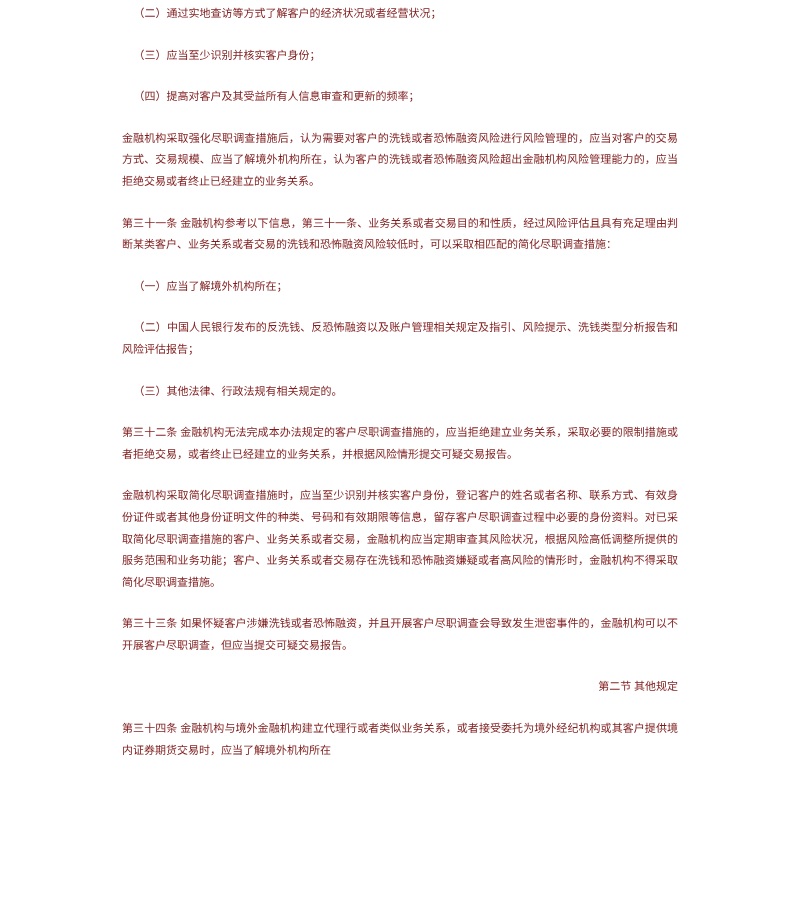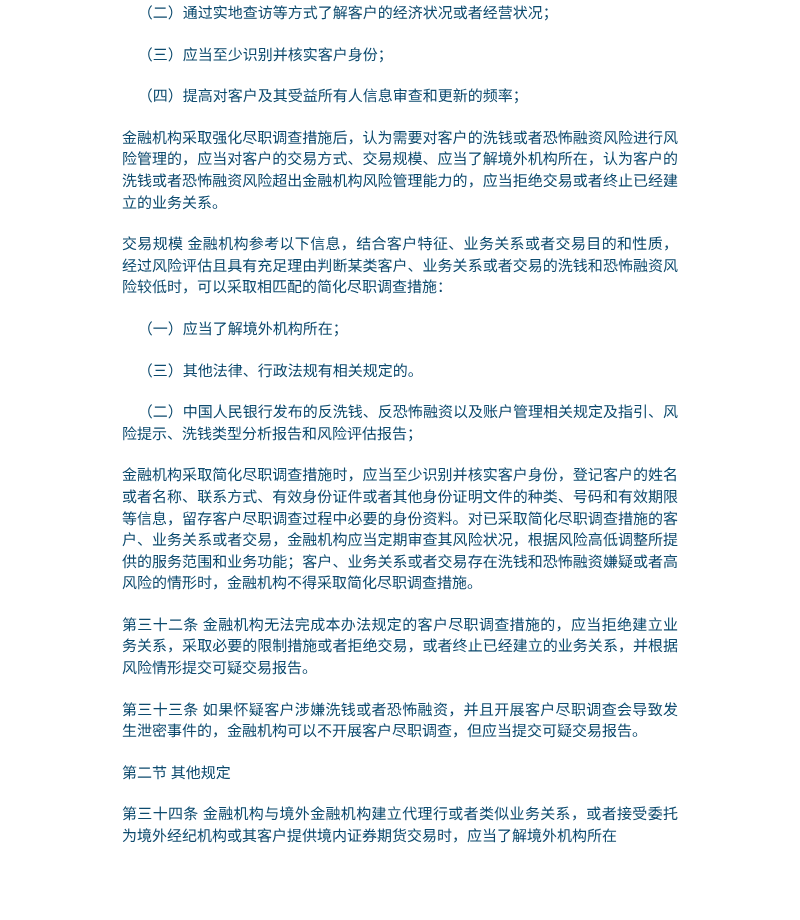--- a/index.html
+++ b/index.html
@@ -16,45 +16,45 @@
   .doc-page {
     box-sizing: border-box;
     width: 800px;
     height: 920px;
     padding: 3px 122px 0 122px;
     overflow: hidden;
     background: #ffffff;
   }
   .para {
     margin: 0 0 20px 0;
-    font-size: 15px;
+    font-size: 11px;
     line-height: 21.6px;
-    color: #0c4a6e;
+    color: #7f1d1d;
     text-align: justify;
     text-justify: inter-ideograph;
     word-break: break-all;
     overflow-wrap: break-word;
   }
   .para.indent {
     text-indent: 1.05em;
   }
   .section-heading {
-    text-align: left;
+    text-align: right;
   }
 </style>
 </head>
 <body>
 
 <main class="doc-page">
   <p class="para indent">（二）通过实地查访等方式了解客户的经济状况或者经营状况；</p>
   <p class="para indent">（三）应当至少识别并核实客户身份；</p>
   <p class="para indent">（四）提高对客户及其受益所有人信息审查和更新的频率；</p>
   <p class="para">金融机构采取强化尽职调查措施后，认为需要对客户的洗钱或者恐怖融资风险进行风险管理的，应当对客户的交易方式、交易规模、应当了解境外机构所在，认为客户的洗钱或者恐怖融资风险超出金融机构风险管理能力的，应当拒绝交易或者终止已经建立的业务关系。</p>
-  <p class="para">交易规模 金融机构参考以下信息，结合客户特征、业务关系或者交易目的和性质，经过风险评估且具有充足理由判断某类客户、业务关系或者交易的洗钱和恐怖融资风险较低时，可以采取相匹配的简化尽职调查措施：</p>
+  <p class="para">第三十一条 金融机构参考以下信息，第三十一条、业务关系或者交易目的和性质，经过风险评估且具有充足理由判断某类客户、业务关系或者交易的洗钱和恐怖融资风险较低时，可以采取相匹配的简化尽职调查措施：</p>
   <p class="para indent">（一）应当了解境外机构所在；</p>
+  <p class="para indent">（二）中国人民银行发布的反洗钱、反恐怖融资以及账户管理相关规定及指引、风险提示、洗钱类型分析报告和风险评估报告；</p>
   <p class="para indent">（三）其他法律、行政法规有相关规定的。</p>
-  <p class="para indent">（二）中国人民银行发布的反洗钱、反恐怖融资以及账户管理相关规定及指引、风险提示、洗钱类型分析报告和风险评估报告；</p>
+  <p class="para">第三十二条 金融机构无法完成本办法规定的客户尽职调查措施的，应当拒绝建立业务关系，采取必要的限制措施或者拒绝交易，或者终止已经建立的业务关系，并根据风险情形提交可疑交易报告。</p>
   <p class="para">金融机构采取简化尽职调查措施时，应当至少识别并核实客户身份，登记客户的姓名或者名称、联系方式、有效身份证件或者其他身份证明文件的种类、号码和有效期限等信息，留存客户尽职调查过程中必要的身份资料。对已采取简化尽职调查措施的客户、业务关系或者交易，金融机构应当定期审查其风险状况，根据风险高低调整所提供的服务范围和业务功能；客户、业务关系或者交易存在洗钱和恐怖融资嫌疑或者高风险的情形时，金融机构不得采取简化尽职调查措施。</p>
-  <p class="para">第三十二条 金融机构无法完成本办法规定的客户尽职调查措施的，应当拒绝建立业务关系，采取必要的限制措施或者拒绝交易，或者终止已经建立的业务关系，并根据风险情形提交可疑交易报告。</p>
   <p class="para">第三十三条 如果怀疑客户涉嫌洗钱或者恐怖融资，并且开展客户尽职调查会导致发生泄密事件的，金融机构可以不开展客户尽职调查，但应当提交可疑交易报告。</p>
   <p class="para section-heading">第二节 其他规定</p>
   <p class="para">第三十四条 金融机构与境外金融机构建立代理行或者类似业务关系，或者接受委托为境外经纪机构或其客户提供境内证券期货交易时，应当了解境外机构所在</p>
 </main>
 
 </body></html>

